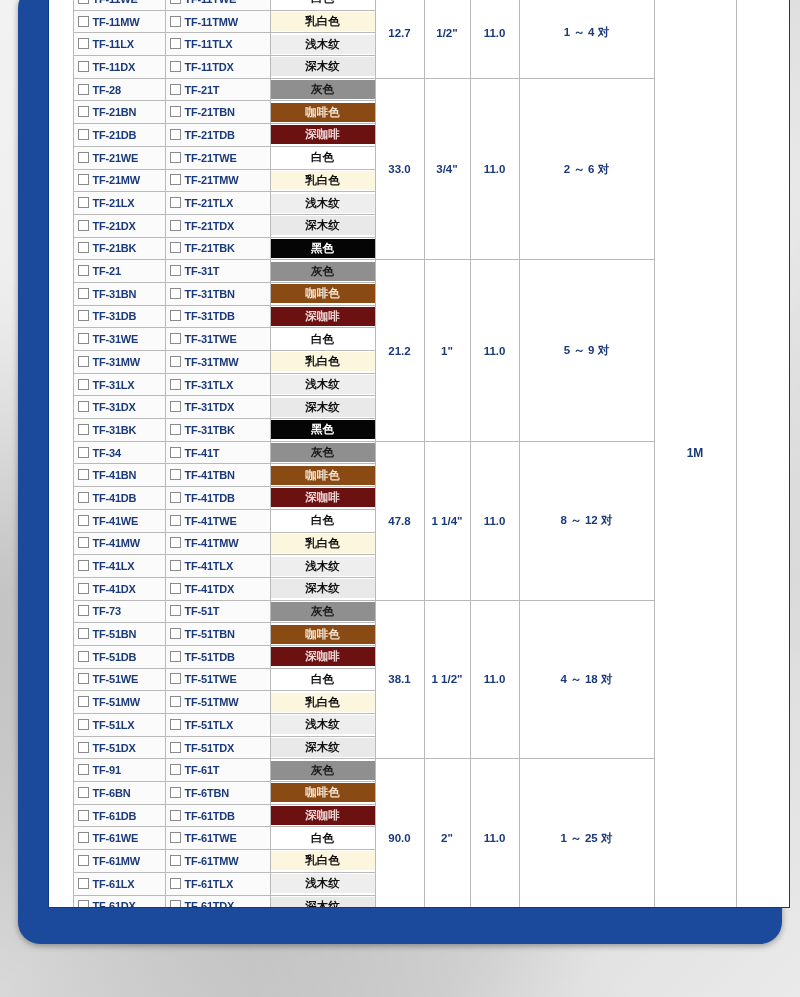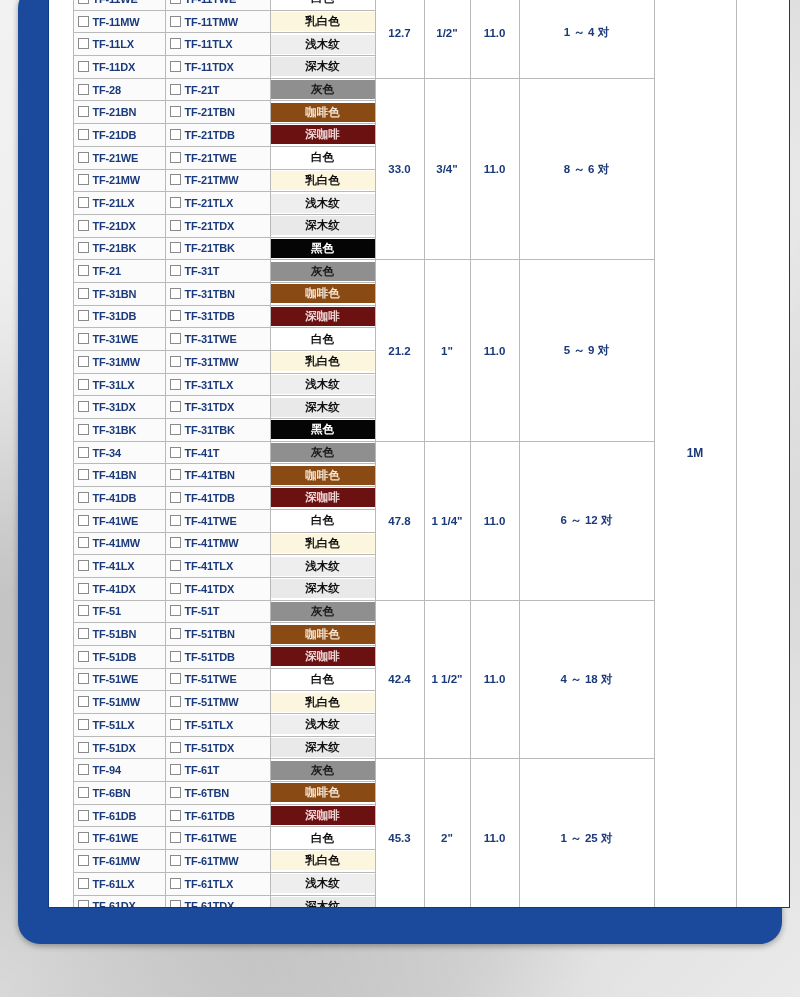--- a/index.html
+++ b/index.html
@@ -156,21 +156,21 @@
           <tr>
             <td class="edge"></td>
             <td class="code"><span class="cb"></span><span class="codetxt">TF-28</span></td>
             <td class="code"><span class="cb"></span><span class="codetxt">TF-21T</span></td>
             <td class="swatch">
               <span class="sw" style="background: rgb(143, 143, 143); color: rgb(26, 26, 26);">灰色</span>
             </td>
             <td rowspan="8" class="num">33.0</td>
             <td rowspan="8" class="num">3/4"</td>
             <td rowspan="8" class="num">11.0</td>
-            <td rowspan="8" class="cap">8 ～ 6 对</td>
+            <td rowspan="8" class="cap">2 ～ 6 对</td>
           </tr>
           <tr>
             <td class="edge"></td>
             <td class="code"><span class="cb"></span><span class="codetxt">TF-21BN</span></td>
             <td class="code"><span class="cb"></span><span class="codetxt">TF-21TBN</span></td>
             <td class="swatch">
               <span class="sw" style="background: rgb(138, 74, 20); color: rgb(242, 226, 207);">咖啡色</span>
             </td>
           </tr>
           <tr>
@@ -292,21 +292,21 @@
           <tr>
             <td class="edge"></td>
             <td class="code"><span class="cb"></span><span class="codetxt">TF-34</span></td>
             <td class="code"><span class="cb"></span><span class="codetxt">TF-41T</span></td>
             <td class="swatch">
               <span class="sw" style="background: rgb(143, 143, 143); color: rgb(26, 26, 26);">灰色</span>
             </td>
             <td rowspan="7" class="num">47.8</td>
             <td rowspan="7" class="num">1 1/4"</td>
             <td rowspan="7" class="num">11.0</td>
-            <td rowspan="7" class="cap">6 ～ 12 对</td>
+            <td rowspan="7" class="cap">8 ～ 12 对</td>
           </tr>
           <tr>
             <td class="edge"></td>
             <td class="code"><span class="cb"></span><span class="codetxt">TF-41BN</span></td>
             <td class="code"><span class="cb"></span><span class="codetxt">TF-41TBN</span></td>
             <td class="swatch">
               <span class="sw" style="background: rgb(138, 74, 20); color: rgb(242, 226, 207);">咖啡色</span>
             </td>
           </tr>
           <tr>
@@ -344,26 +344,26 @@
           <tr>
             <td class="edge"></td>
             <td class="code"><span class="cb"></span><span class="codetxt">TF-41DX</span></td>
             <td class="code"><span class="cb"></span><span class="codetxt">TF-41TDX</span></td>
             <td class="swatch">
               <span class="sw" style="background: rgb(233, 233, 233); color: rgb(17, 17, 17);">深木纹</span>
             </td>
           </tr>
           <tr>
             <td class="edge"></td>
-            <td class="code"><span class="cb"></span><span class="codetxt">TF-51</span></td>
+            <td class="code"><span class="cb"></span><span class="codetxt">TF-73</span></td>
             <td class="code"><span class="cb"></span><span class="codetxt">TF-51T</span></td>
             <td class="swatch">
               <span class="sw" style="background: rgb(143, 143, 143); color: rgb(26, 26, 26);">灰色</span>
             </td>
-            <td rowspan="7" class="num">42.4</td>
+            <td rowspan="7" class="num">38.1</td>
             <td rowspan="7" class="num">1 1/2"</td>
             <td rowspan="7" class="num">11.0</td>
             <td rowspan="7" class="cap">4 ～ 18 对</td>
           </tr>
           <tr>
             <td class="edge"></td>
             <td class="code"><span class="cb"></span><span class="codetxt">TF-51BN</span></td>
             <td class="code"><span class="cb"></span><span class="codetxt">TF-51TBN</span></td>
             <td class="swatch">
               <span class="sw" style="background: rgb(138, 74, 20); color: rgb(242, 226, 207);">咖啡色</span>
@@ -404,26 +404,26 @@
           <tr>
             <td class="edge"></td>
             <td class="code"><span class="cb"></span><span class="codetxt">TF-51DX</span></td>
             <td class="code"><span class="cb"></span><span class="codetxt">TF-51TDX</span></td>
             <td class="swatch">
               <span class="sw" style="background: rgb(233, 233, 233); color: rgb(17, 17, 17);">深木纹</span>
             </td>
           </tr>
           <tr>
             <td class="edge"></td>
-            <td class="code"><span class="cb"></span><span class="codetxt">TF-94</span></td>
+            <td class="code"><span class="cb"></span><span class="codetxt">TF-91</span></td>
             <td class="code"><span class="cb"></span><span class="codetxt">TF-61T</span></td>
             <td class="swatch">
               <span class="sw" style="background: rgb(143, 143, 143); color: rgb(26, 26, 26);">灰色</span>
             </td>
-            <td rowspan="7" class="num">45.3</td>
+            <td rowspan="7" class="num">90.0</td>
             <td rowspan="7" class="num">2"</td>
             <td rowspan="7" class="num">11.0</td>
             <td rowspan="7" class="cap">1 ～ 25 对</td>
           </tr>
           <tr>
             <td class="edge"></td>
             <td class="code"><span class="cb"></span><span class="codetxt">TF-6BN</span></td>
             <td class="code"><span class="cb"></span><span class="codetxt">TF-6TBN</span></td>
             <td class="swatch">
               <span class="sw" style="background: rgb(138, 74, 20); color: rgb(242, 226, 207);">咖啡色</span>

